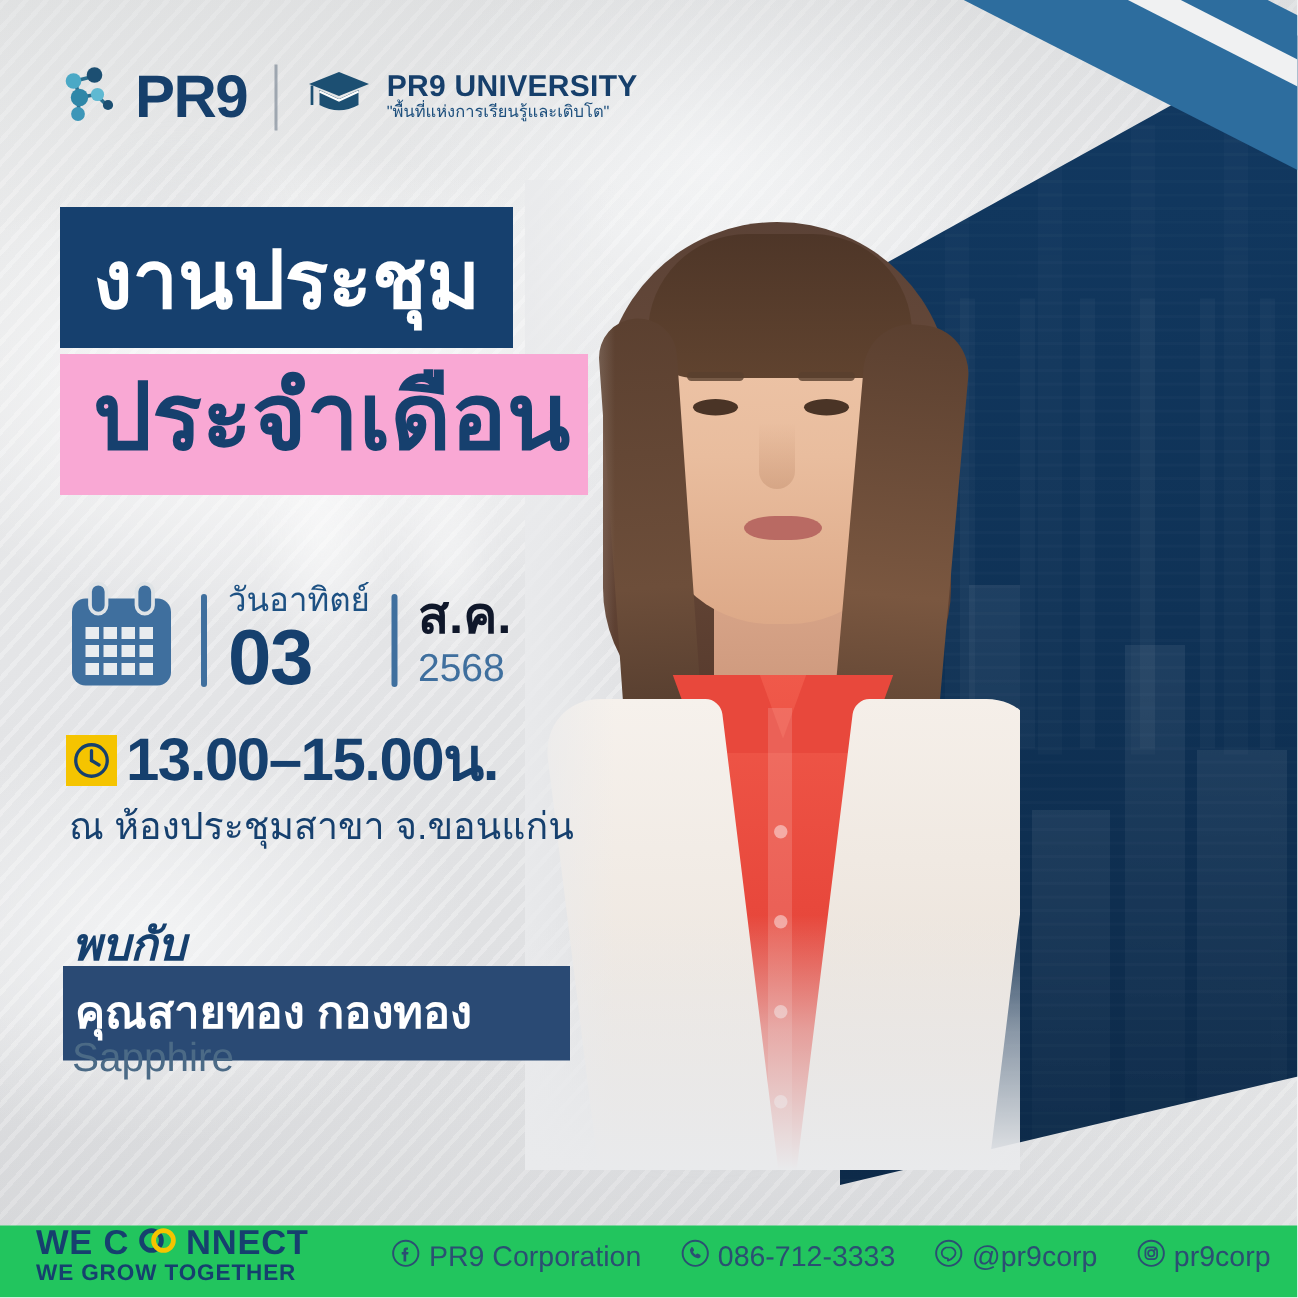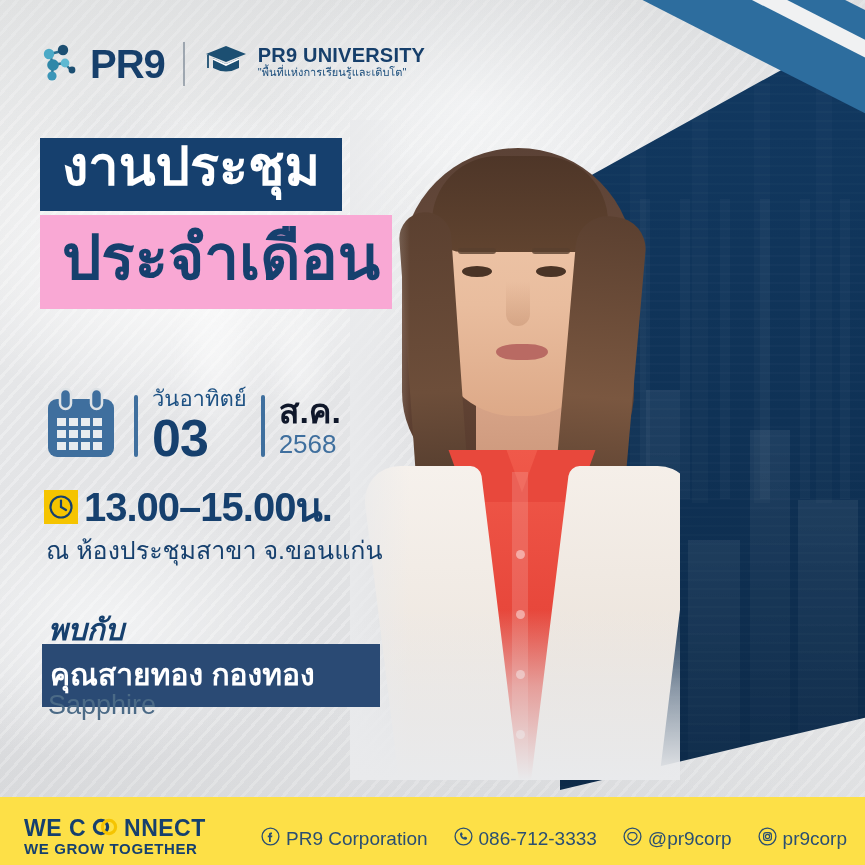--- a/index.html
+++ b/index.html
@@ -252,21 +252,21 @@
     left: 0; top: 0; bottom: 0;
     width: 60px;
     background: linear-gradient(90deg, rgba(233,234,236,.9) 0%, rgba(233,234,236,0) 100%);
   }
 
   
   .header {
     position: absolute;
     left: 40px; top: 42px;
     display: flex;
-    align-items: flex-start;
+    align-items: center;
     gap: 18px;
   }
   .logo-pr9 { display: flex; align-items: center; gap: 10px; }
   .logo-pr9-text {
     font-size: 40px;
     font-weight: bold;
     color: #163f6b;
     letter-spacing: -1px;
     line-height: 1;
   }
@@ -292,21 +292,21 @@
 
   
   .headline { position: absolute; left: 40px; top: 138px; }
   .hl-bar-navy {
     display: inline-block;
     background: #16406e;
     color: #ffffff;
     font-size: 54px;
     font-weight: bold;
     line-height: 1;
-    padding: 1px 22px 18px 22px;
+    padding: 22px 22px 18px 22px;
   }
   .hl-bar-yellow {
     display: inline-block;
     background: #f9a8d4;
     color: #16406e;
     font-size: 62px;
     font-weight: bold;
     line-height: 1;
     padding: 12px 12px 20px 22px;
     margin-top: 4px;
@@ -404,22 +404,22 @@
     position: absolute;
     left: 48px; top: 690px;
     font-size: 27px;
     color: #4b6a86;
   }
 
   
   .footer-band {
     position: absolute;
     left: 0; right: 0; bottom: 0;
-    height: 68px;
-    background: #fde047;
+    height: 48px;
+    background: #22c55e;
   }
   .we-connect {
     position: absolute;
     left: 24px; bottom: 8px;
     line-height: 1.04;
   }
   .wc-line1 {
     font-size: 23px;
     font-weight: bold;
     color: #16406e;

